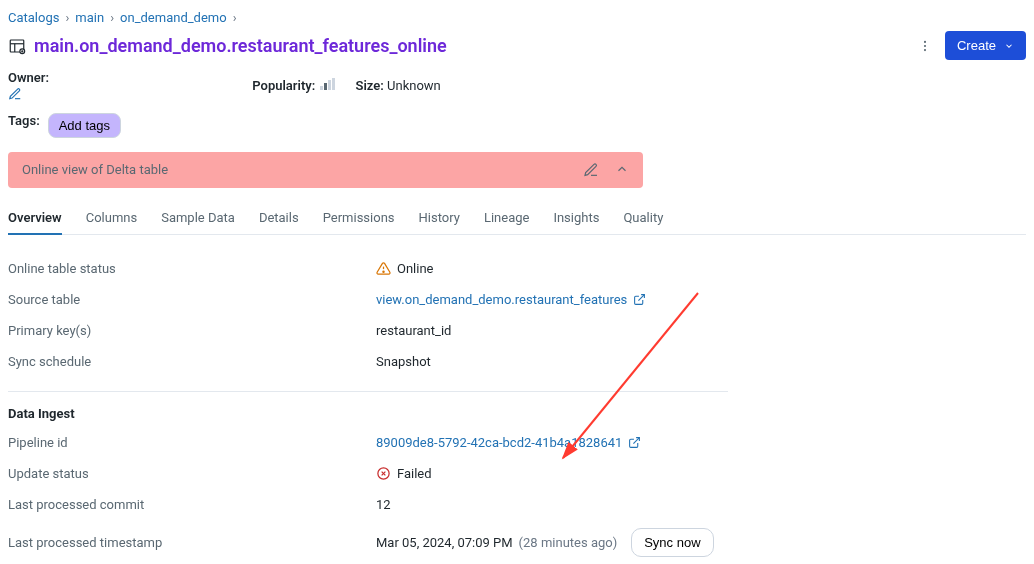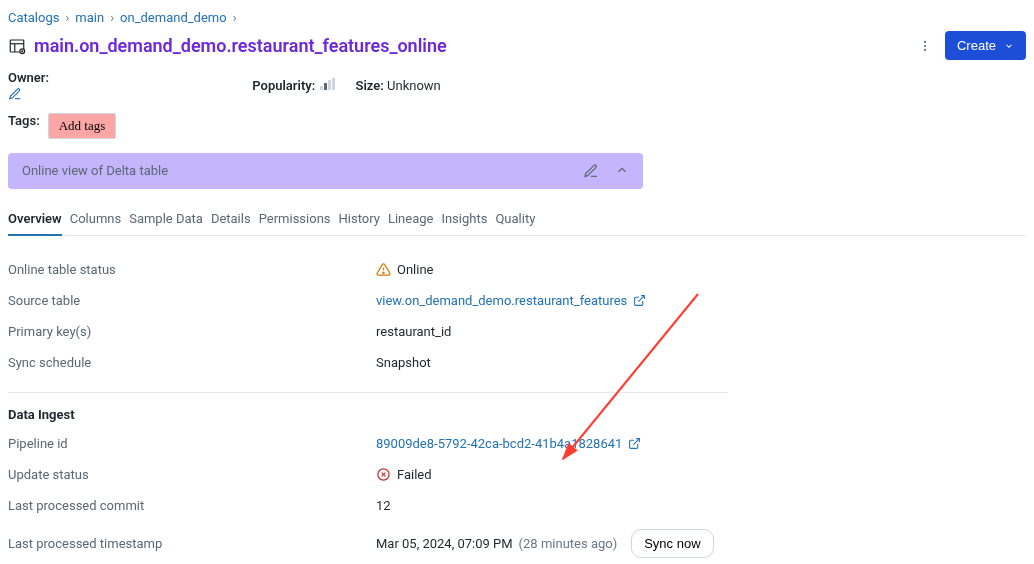--- a/index.html
+++ b/index.html
@@ -28,29 +28,29 @@
   .meta-row .label { font-weight: 600; }
   .owner-blank { display:inline-block; width:180px; height:16px; background:#fff; vertical-align:middle;}
   .edit-icon { color:#2272b4; cursor:pointer; }
   .pop-bars { display:inline-flex; align-items:flex-end; gap:1px; height:12px; margin-left:2px;}
   .pop-bars span { display:inline-block; width:3px; background:#cdd5df;}
   .pop-bars span:nth-child(1){height:4px;}
   .pop-bars span:nth-child(2){height:7px; background:#5a6872;}
   .pop-bars span:nth-child(3){height:10px;}
   .pop-bars span:nth-child(4){height:12px;}
   .tags-row { margin-top: 12px; display:flex; gap:8px;}
-  .tag-btn { border:1px solid #cdd5df; background:#fca5a5; border-radius:2px; padding:4px 10px; font-size:13px; cursor:pointer;font-family:Liberation Serif, serif;}
+  .tag-btn { border:1px solid #cdd5df; background:#c4b5fd; border-radius:8px; padding:4px 10px; font-size:13px; cursor:pointer;}
   .desc-bar {
-    margin-top: 14px; background:#c4b5fd; border-radius:4px; padding:10px 14px;
+    margin-top: 14px; background:#fca5a5; border-radius:4px; padding:10px 14px;
     display:flex; align-items:flex-start; justify-content:space-between; width:635px; color:#5a6872;
   }
   .desc-actions { display:flex; gap:16px; color:#5a6872;}
   .desc-actions span { cursor:pointer; }
   .tabs {
-    display:flex; gap:8px; border-bottom:1px solid #e3e8ee; margin-top:14px;
+    display:flex; gap:24px; border-bottom:1px solid #e3e8ee; margin-top:14px;
     font-size:13px;
   }
   .tab { padding:8px 0; color:#5a6872; cursor:pointer; }
   .tab.active { color:#1f272d; font-weight:600; border-bottom:2px solid #2272b4; margin-bottom:-1px;}
   .details { margin-top:18px; width:720px;}
   .drow { display:flex; padding:8px 0; font-size:13px; align-items:center;}
   .drow .k { width:368px; color:#5a6872; }
   .drow .v { flex:1; display:flex; align-items:center; gap:6px; color:#1f272d;}
   .section-hd { font-weight:700; color:#1f272d; margin-top:14px; margin-bottom:6px; padding-top:14px; border-top:1px solid #e3e8ee;}
   .warn-icon { color:#e06c00; }

